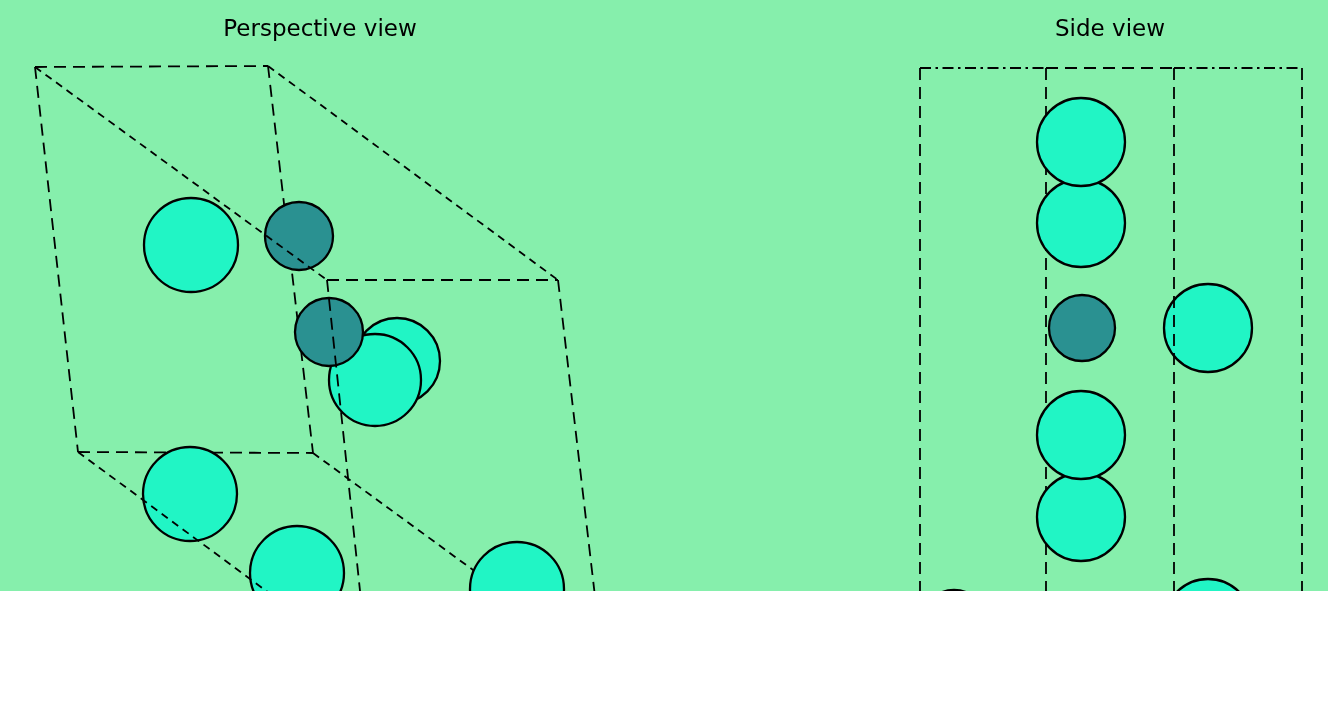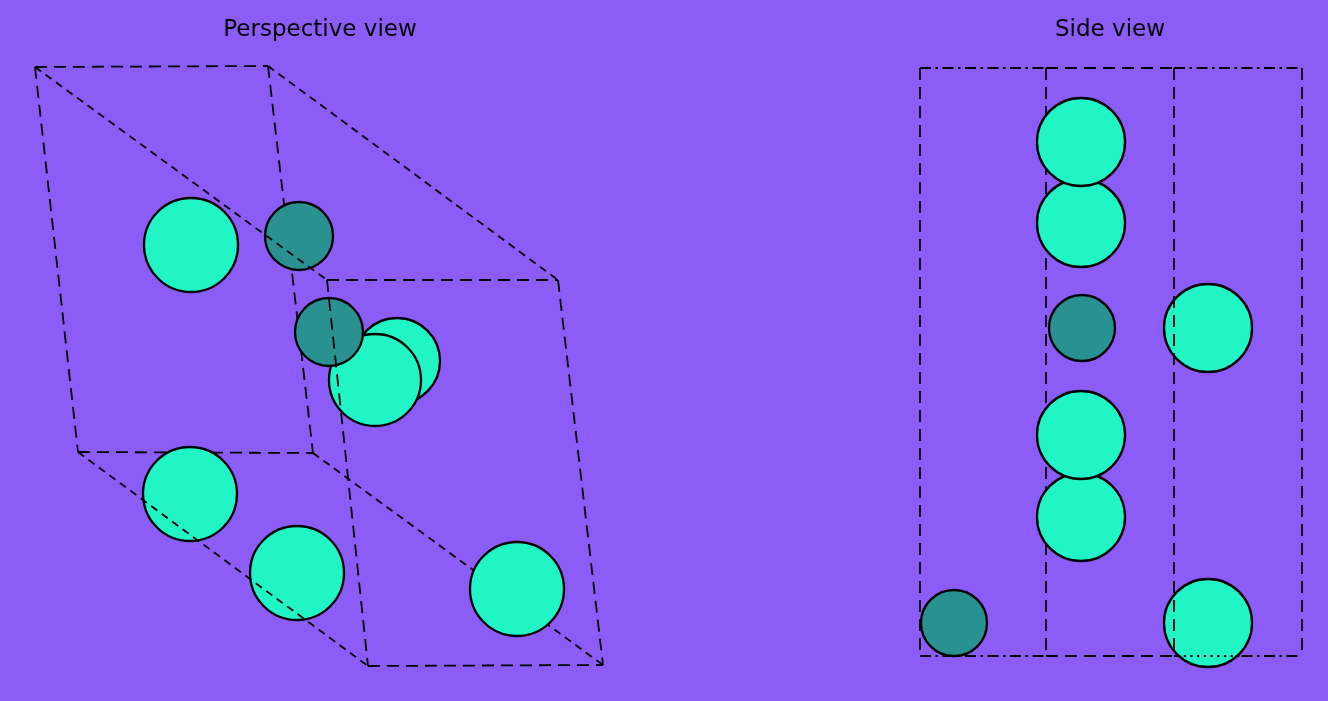--- a/index.html
+++ b/index.html
@@ -4,22 +4,22 @@
 <style>
   html, body {
     margin: 0;
     padding: 0;
     background: #ffffff;
     font-family: "DejaVu Sans", "Liberation Sans", sans-serif;
   }
   .figure {
     position: relative;
     width: 1328px;
-    height: 701px;
-    background: #8b5cf6;
+    height: 591px;
+    background: #86efac;
     overflow: hidden;
   }
   svg { display: block; }
   .title {
     font-family: "DejaVu Sans", "Liberation Sans", sans-serif;
     font-size: 23px;
     fill: #000000;
     text-anchor: middle;
   }
 </style>

